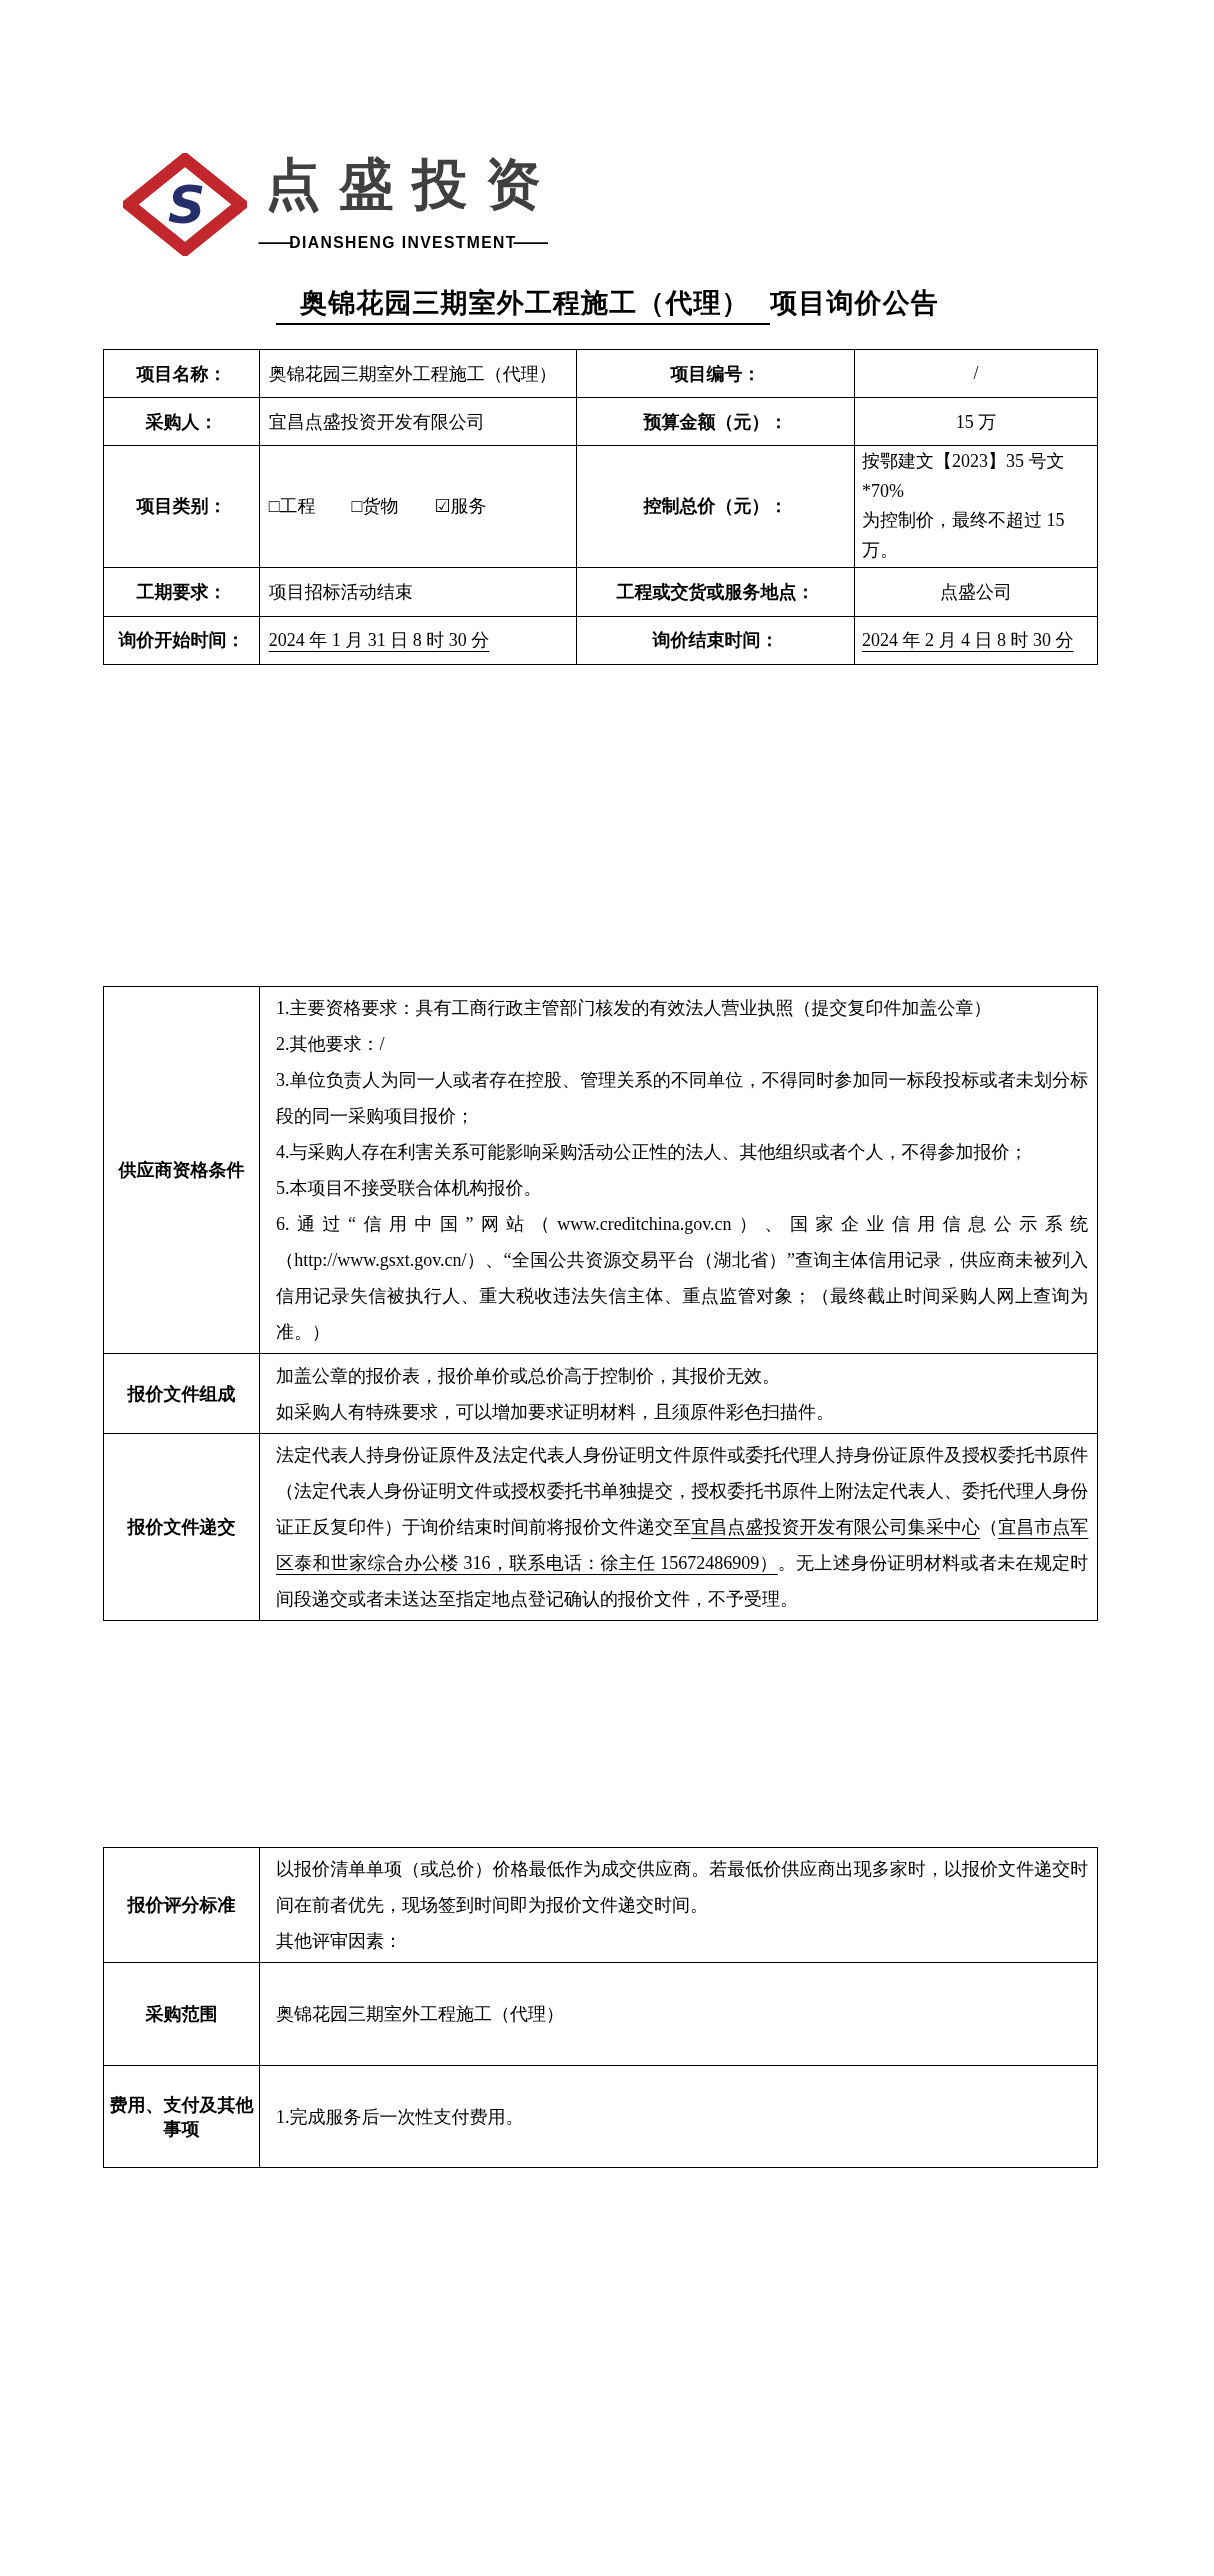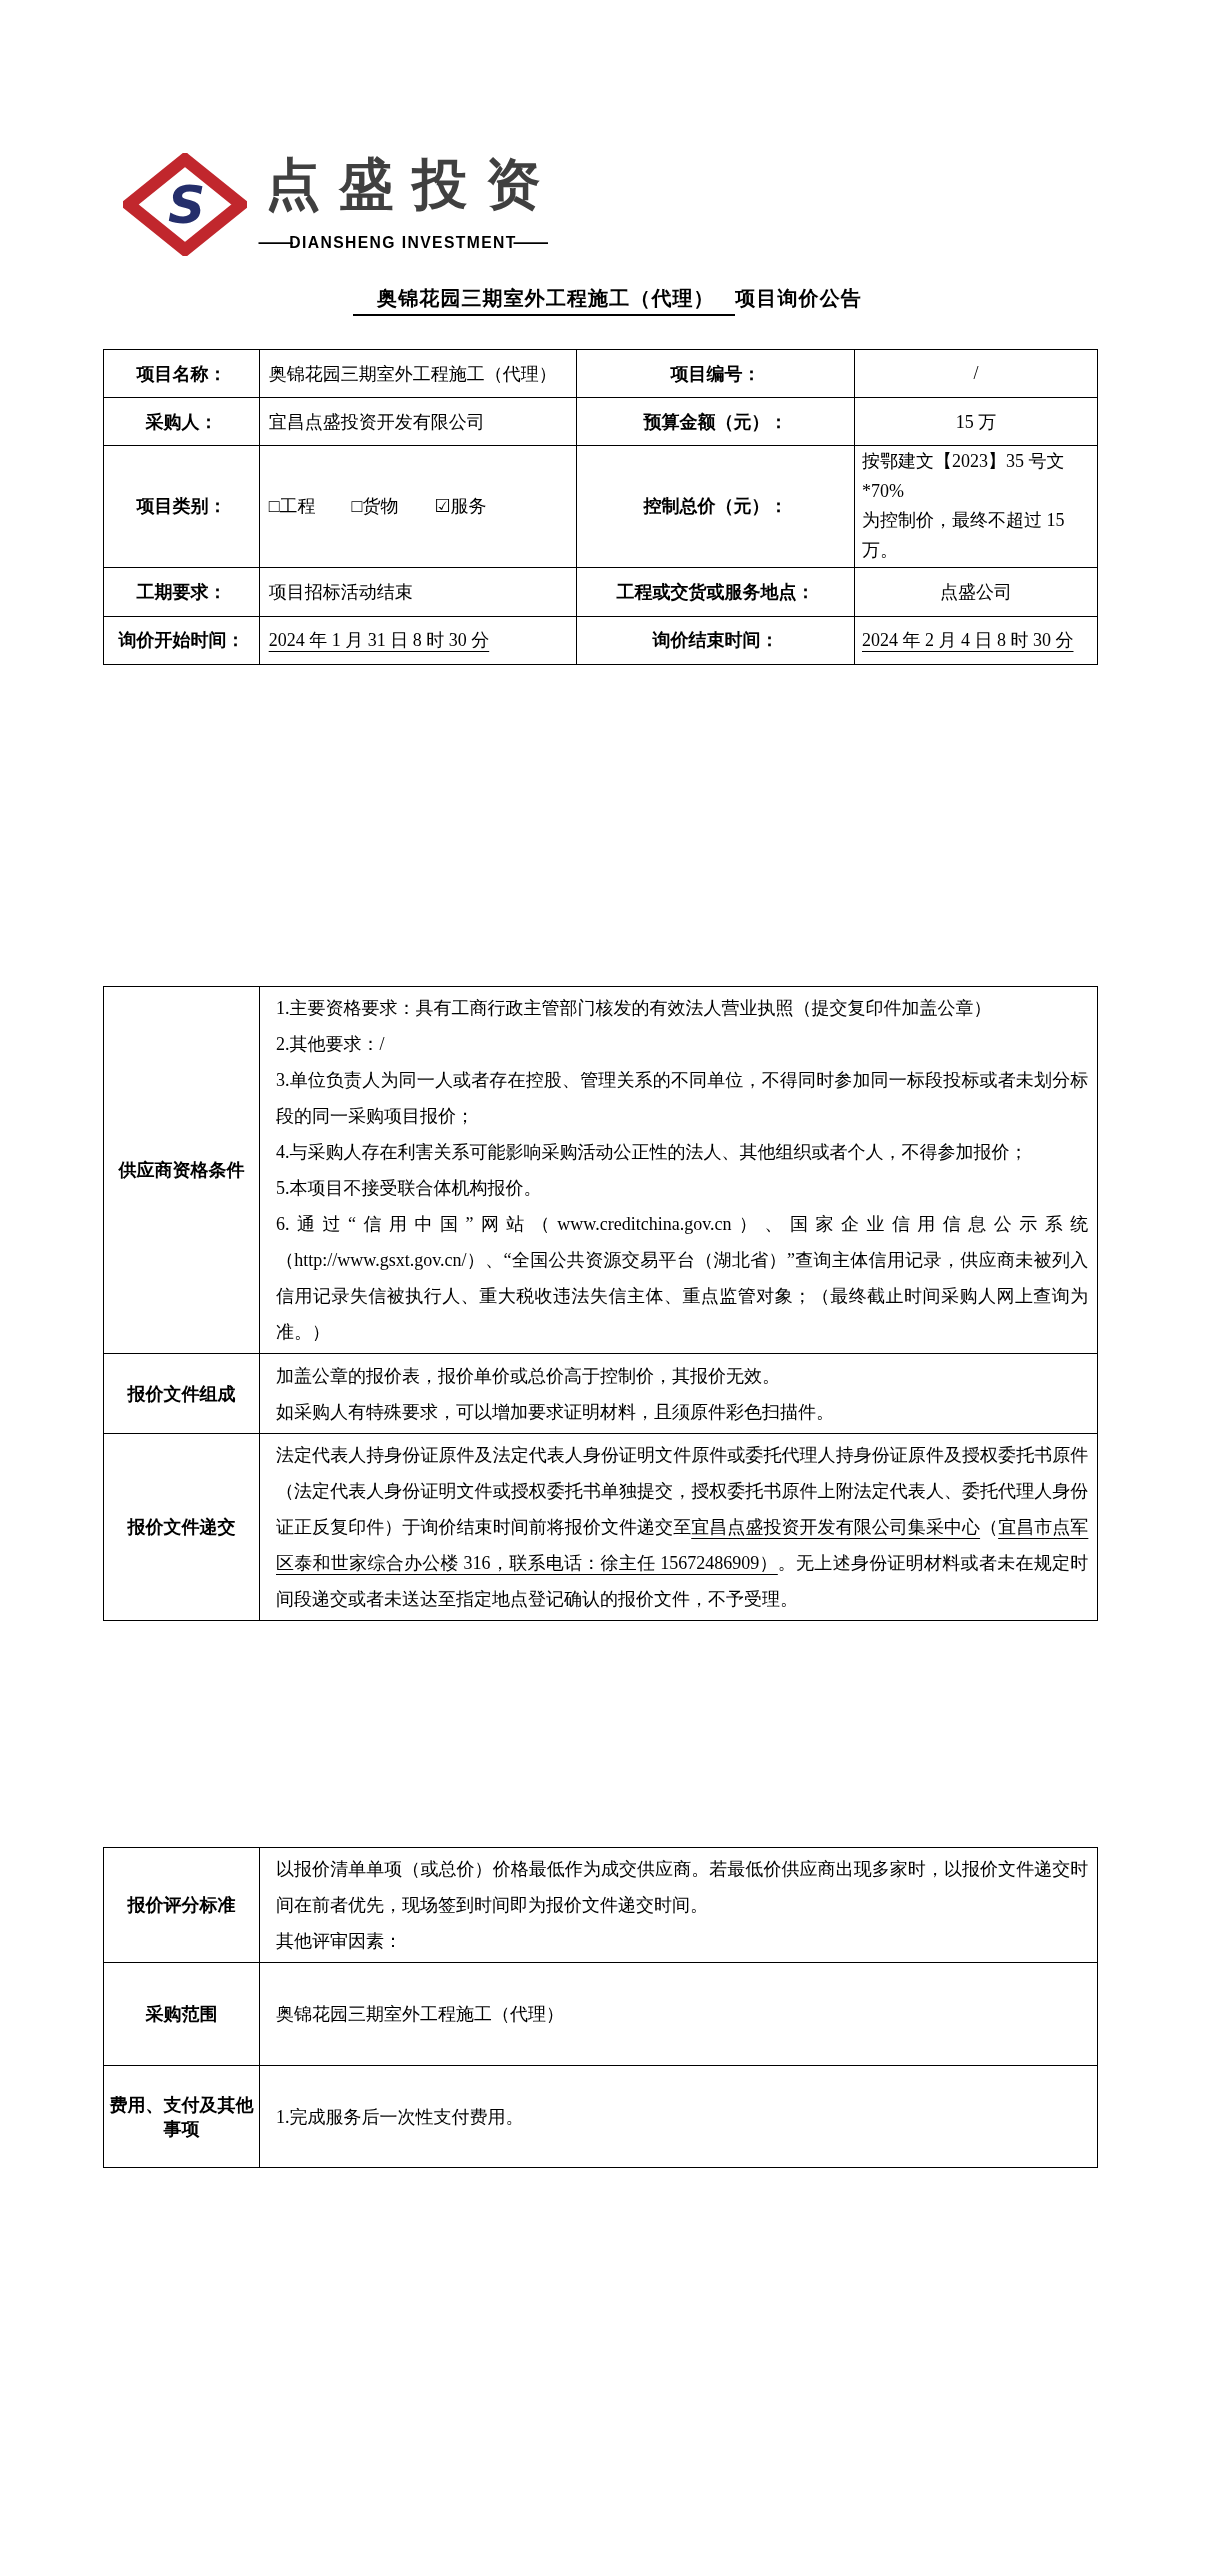--- a/index.html
+++ b/index.html
@@ -27,21 +27,21 @@
   .logo-en{
     font-family:Liberation Sans, sans-serif;
     font-weight:bold;font-size:15.7px;color:#000000;
     letter-spacing:1.4px;margin-top:22px;white-space:nowrap;
   }
   .logo-en .dash{letter-spacing:0;transform:scaleX(2.2);display:inline-block;}
 
   
   .title{
     position:absolute;left:0;top:285px;width:100%;
-    text-align:center;font-size:20px;font-weight:bold;
+    text-align:center;font-size:27px;font-weight:bold;
     letter-spacing:1.1px;white-space:nowrap;
   }
   .title-u{border-bottom:2.2px solid #000;padding:0 20.6px 5.4px 24px;}
 
   
   table{border-collapse:collapse;table-layout:fixed;position:absolute;left:103px;width:994px;}
   td{border:1.6px solid #000;vertical-align:middle;font-size:18px;overflow:hidden;}
   td.lab{font-weight:bold;text-align:center;padding:1.1px;}
   td.val-l{text-align:left;padding:1.1px 5.4px 1.1px 8.7px;}
   td.val-c{text-align:center;padding:1.1px 3.2px;}

